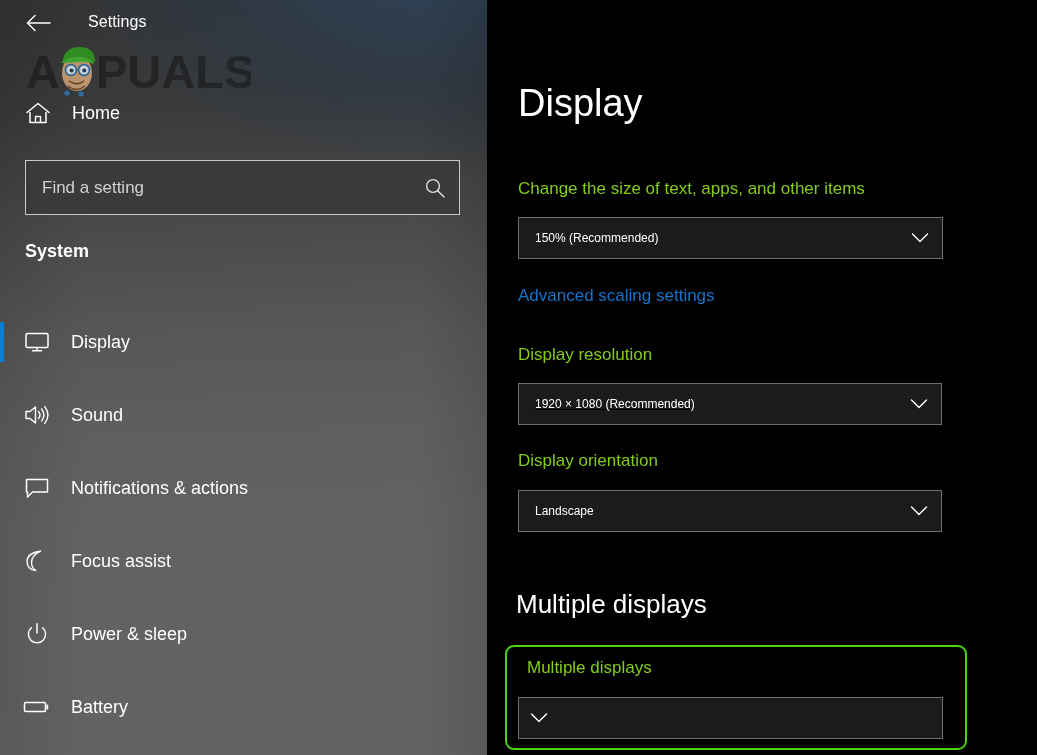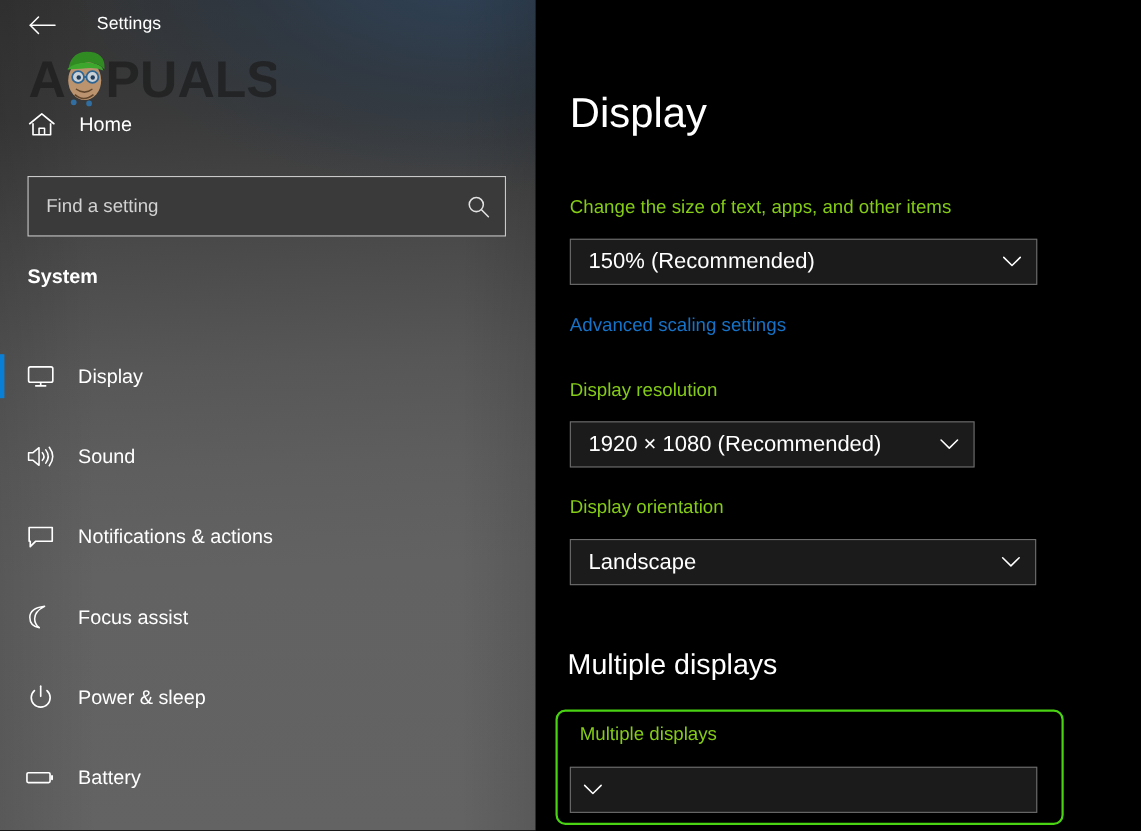--- a/index.html
+++ b/index.html
@@ -197,21 +197,21 @@
     position: absolute;
     height: 42px;
     background: #1b1b1b;
     border: 1px solid #6e6e6e;
     box-sizing: border-box;
     display: flex;
     align-items: center;
     justify-content: space-between;
   }
   .combo-value {
-    font-size: 20px;
+    font-size: 12px;
     color: #ffffff;
     padding-left: 16px;
     white-space: nowrap;
   }
   .combo-chevron {
     width: 40px; height: 40px;
     display:flex; align-items:center; justify-content:center;
     margin-right: 2px;
   }
   .link {
@@ -382,21 +382,21 @@
       <span class="combo-chevron">
         <svg width="18" height="12" viewBox="0 0 18 12" aria-hidden="true">
           <path d="M1.5 2 L9 9.4 L16.5 2" stroke="#ffffff" stroke-width="1.4" fill="none" stroke-linecap="round" stroke-linejoin="round"></path>
         </svg>
       </span>
     </div>
 
     <a class="link" style="left:31px; top:286px;" href="#">Advanced scaling settings</a>
 
     <div class="field-label" style="left:31px; top:345px;">Display resolution</div>
-    <div class="combo" style="left:31px; top:383px; width:368px;">
+    <div class="combo" style="left:31px; top:383px; width:424px;text-decoration:underline;">
       <span class="combo-value">1920 × 1080 (Recommended)</span>
       <span class="combo-chevron">
         <svg width="18" height="12" viewBox="0 0 18 12" aria-hidden="true">
           <path d="M1.5 2 L9 9.4 L16.5 2" stroke="#ffffff" stroke-width="1.4" fill="none" stroke-linecap="round" stroke-linejoin="round"></path>
         </svg>
       </span>
     </div>
 
     <div class="field-label" style="left:31px; top:451px;">Display orientation</div>
     <div class="combo" style="left:31px; top:490px; width:424px;">

